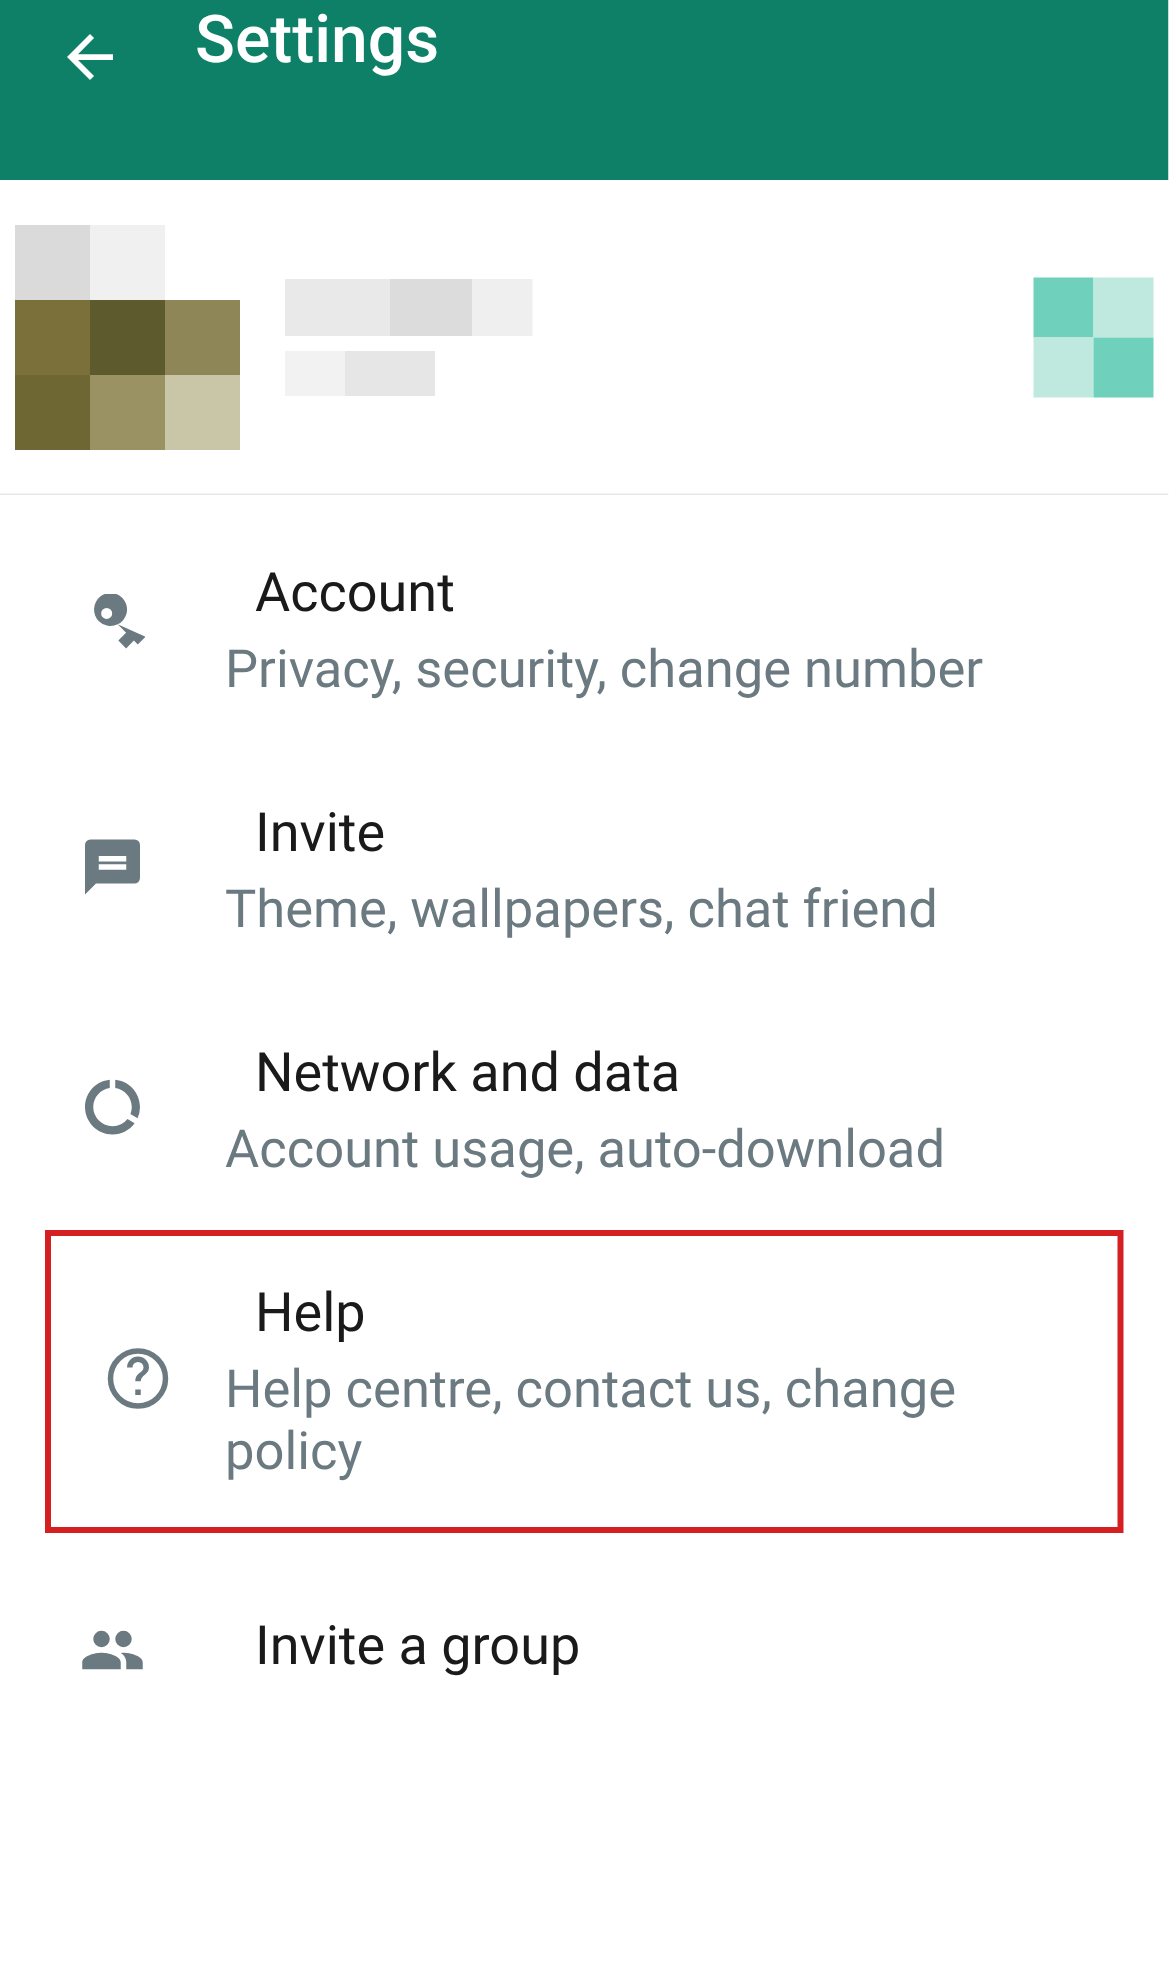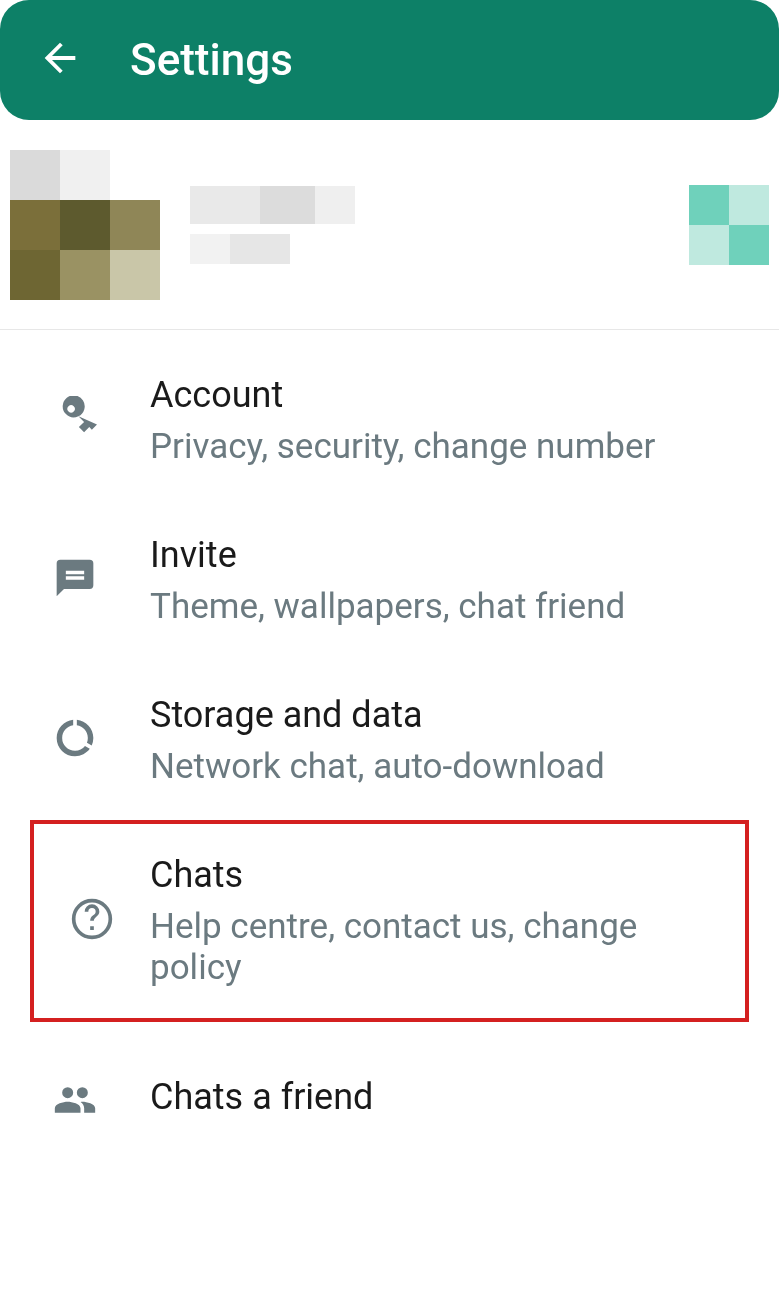--- a/index.html
+++ b/index.html
@@ -1,24 +1,22 @@
 <!DOCTYPE html>
 <html><head>
 <meta charset="utf-8">
 <style>
   * { box-sizing: border-box; margin: 0; padding: 0; }
   html, body { width: 779px; height: 1307px; font-family: Roboto, "Helvetica Neue", Arial, sans-serif; background: #ffffff; }
   .appbar {
     background: #0d8067;
     height: 120px;
     display: flex;
-    align-items: center;
     padding: 0 20px;
     color: #ffffff;
-    border-radius: 29px;
   }
   .back-btn {
     width: 80px; height: 80px;
     display: flex; align-items: center; justify-content: center;
     margin-right: 30px;
     cursor: pointer;
   }
   .back-btn svg { width: 46px; height: 46px; fill: #ffffff; }
   .appbar-title {
     font-size: 44px;
@@ -80,20 +78,21 @@
     justify-content: center;
   }
   .item.highlight .icon-col { width: 116px; }
   .icon-col svg { width: 44px; height: 44px; fill: #6b7a80; }
   .text-col { flex: 1; }
   .item-title {
     font-size: 36px;
     color: #1a1a1a;
     font-weight: 400;
     margin-bottom: 10px;
+    margin-left: 20px;
   }
   .item-sub {
     font-size: 35px;
     color: #6b7a80;
     font-weight: 400;
   }
 </style>
 </head>
 <body>
 
@@ -171,46 +170,46 @@
 
   <div class="item">
     <div class="icon-col">
         <span>
       <svg viewBox="0 0 24 24">
             <path d="M13 2.05v3.03c3.39.49 6 3.39 6 6.92 0 .9-.18 1.75-.48 2.54l2.6 1.53A9.96 9.96 0 0 0 22 12c0-5.19-3.95-9.45-9-9.95zM12 19a7 7 0 0 1-7-7c0-3.53 2.61-6.43 6-6.92V2.05C5.94 2.55 2 6.81 2 12c0 5.52 4.47 10 9.99 10 3.31 0 6.24-1.61 8.06-4.09l-2.6-1.53A6.95 6.95 0 0 1 12 19z"></path>
           </svg>
     </span>
       </div>
     <div class="text-col">
-      <div class="item-title">Storage and data</div>
-      <div class="item-sub">Network chat, auto-download</div>
+      <div class="item-title">Network and data</div>
+      <div class="item-sub">Account usage, auto-download</div>
     </div>
   </div>
 
   <div class="item highlight">
     <div class="icon-col">
         <span>
       <svg viewBox="0 0 24 24">
             <path fill="none" stroke="#6b7a80" stroke-width="2" d="M12 2a10 10 0 1 0 10 10A10 10 0 0 0 12 2z"></path>
             <path d="M11 18h2v-2h-2zm1-14a4 4 0 0 0-4 4h2a2 2 0 1 1 4 0c0 2-3 1.75-3 5h2c0-2.25 3-2.5 3-5a4 4 0 0 0-4-4z"></path>
           </svg>
     </span>
       </div>
     <div class="text-col">
-      <div class="item-title">Chats</div>
+      <div class="item-title">Help</div>
       <div class="item-sub">Help centre, contact us, change policy</div>
     </div>
   </div>
 
   <div class="item">
     <div class="icon-col">
         <span>
       <svg viewBox="0 0 24 24">
             <path d="M16 11a3 3 0 1 0-3-3 3 3 0 0 0 3 3zm-8 0a3 3 0 1 0-3-3 3 3 0 0 0 3 3zm0 2c-2.33 0-7 1.17-7 3.5V19h14v-2.5C15 14.17 10.33 13 8 13zm8 0c-.29 0-.62.02-.97.05A4.22 4.22 0 0 1 17 16.5V19h6v-2.5c0-2.33-4.67-3.5-7-3.5z"></path>
           </svg>
     </span>
       </div>
     <div class="text-col">
-      <div class="item-title">Chats a friend</div>
+      <div class="item-title">Invite a group</div>
     </div>
   </div>
 
 </div>
 
 </body></html>

